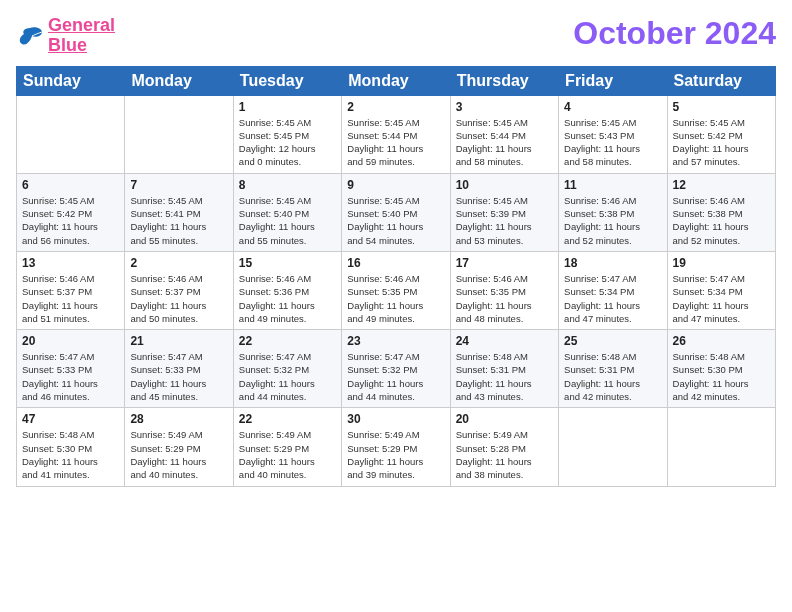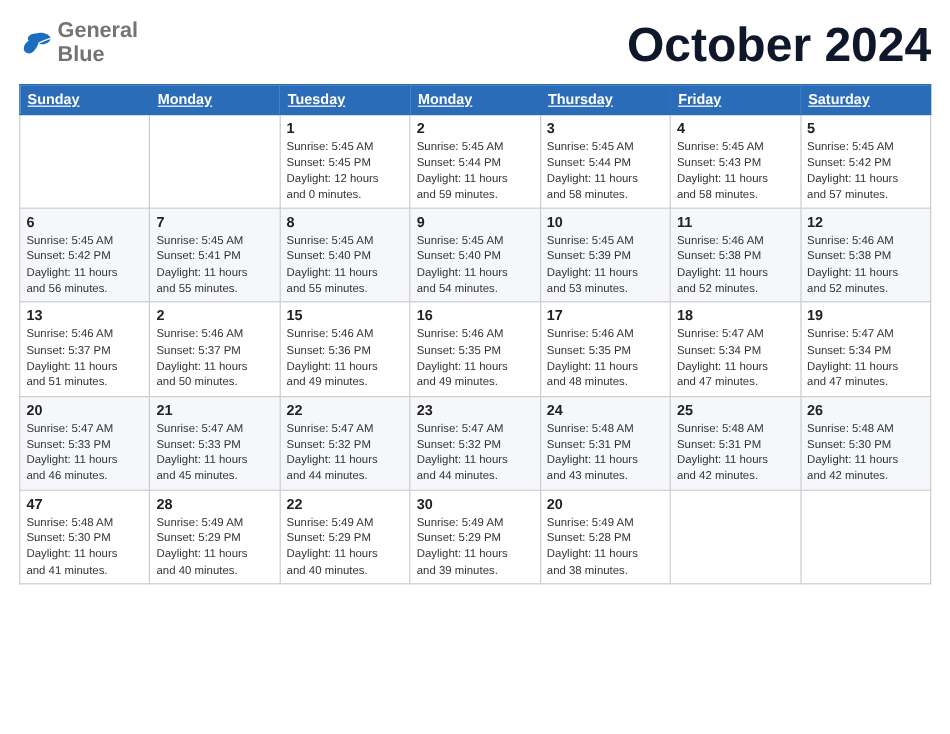--- a/index.html
+++ b/index.html
@@ -20,52 +20,51 @@
       display: flex;
       align-items: center;
       gap: 4px;
     }
     .logo-text {
       font-size: 18px;
       font-weight: bold;
       line-height: 1.1;
       color: #333;
     }
-    .logo-text span { color: #737373; }
+    .logo-text span { color: #ec4899; text-decoration: underline; }
     .logo-bird {
       width: 28px;
       height: 24px;
     }
     .title-block {
       text-align: right;
     }
     .month-title {
-      font-size: 40px;
-      font-weight: bold;
-      color: #0f172a;
+      font-size: 32px;
+      font-weight: bold;
+      color: #8b5cf6;
       line-height: 1.1;
     }
     .location {
       font-size: 14px;
       color: #555;
     }
     .calendar {
       width: 100%;
       border-collapse: collapse;
       font-size: 10px;
     }
     .calendar th {
       background: #2b6cb8;
       color: #fff;
       padding: 5px 6px;
-      font-size: 12px;
+      font-size: 16px;
       font-weight: bold;
       text-align: left;
       border: 1px solid #2b6cb8;
-      text-decoration: underline;
     }
     .calendar td {
       vertical-align: top;
       border: 1px solid #ccc;
       padding: 4px 5px;
       width: 108px;
       min-height: 80px;
       background: #fff;
     }
     .calendar tr:nth-child(even) td {

